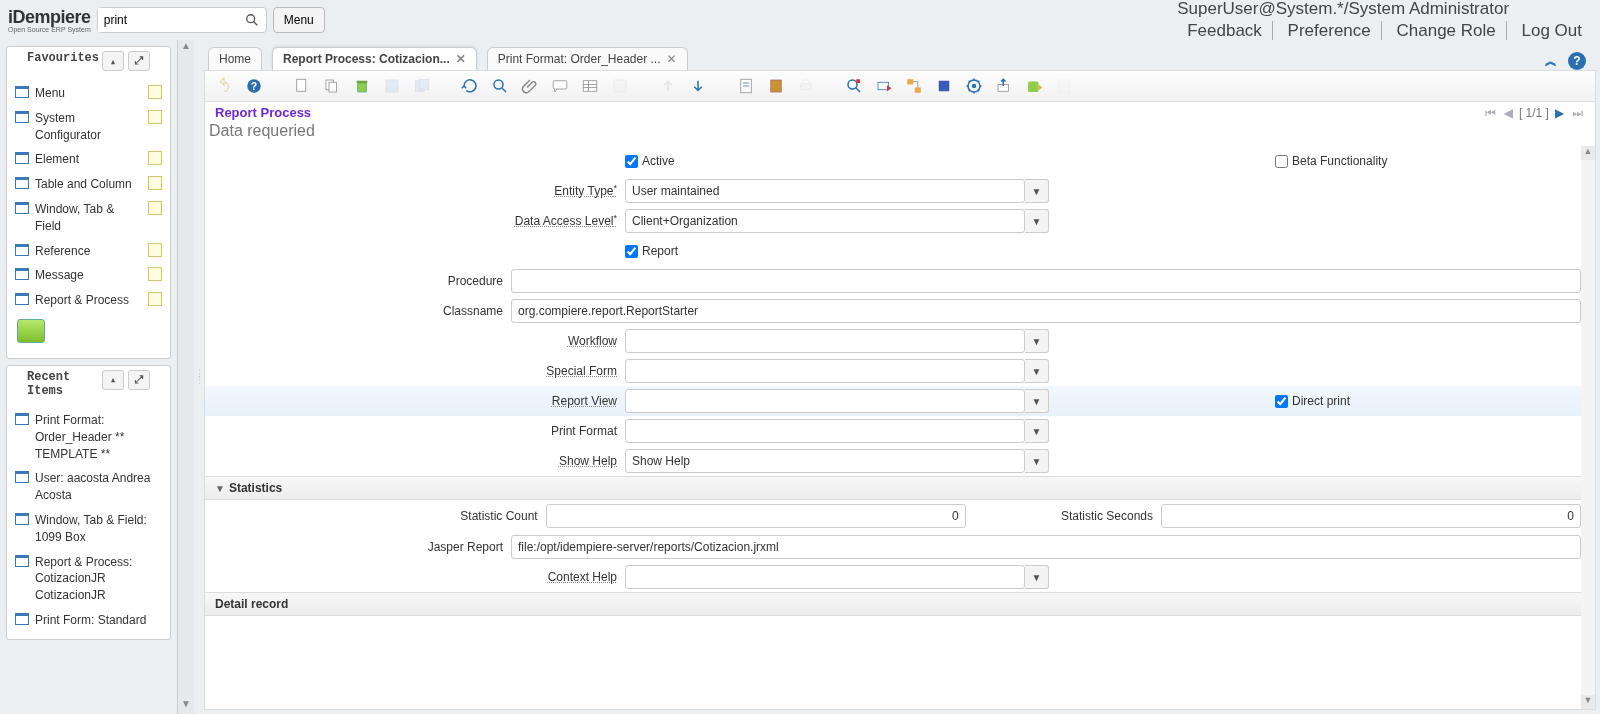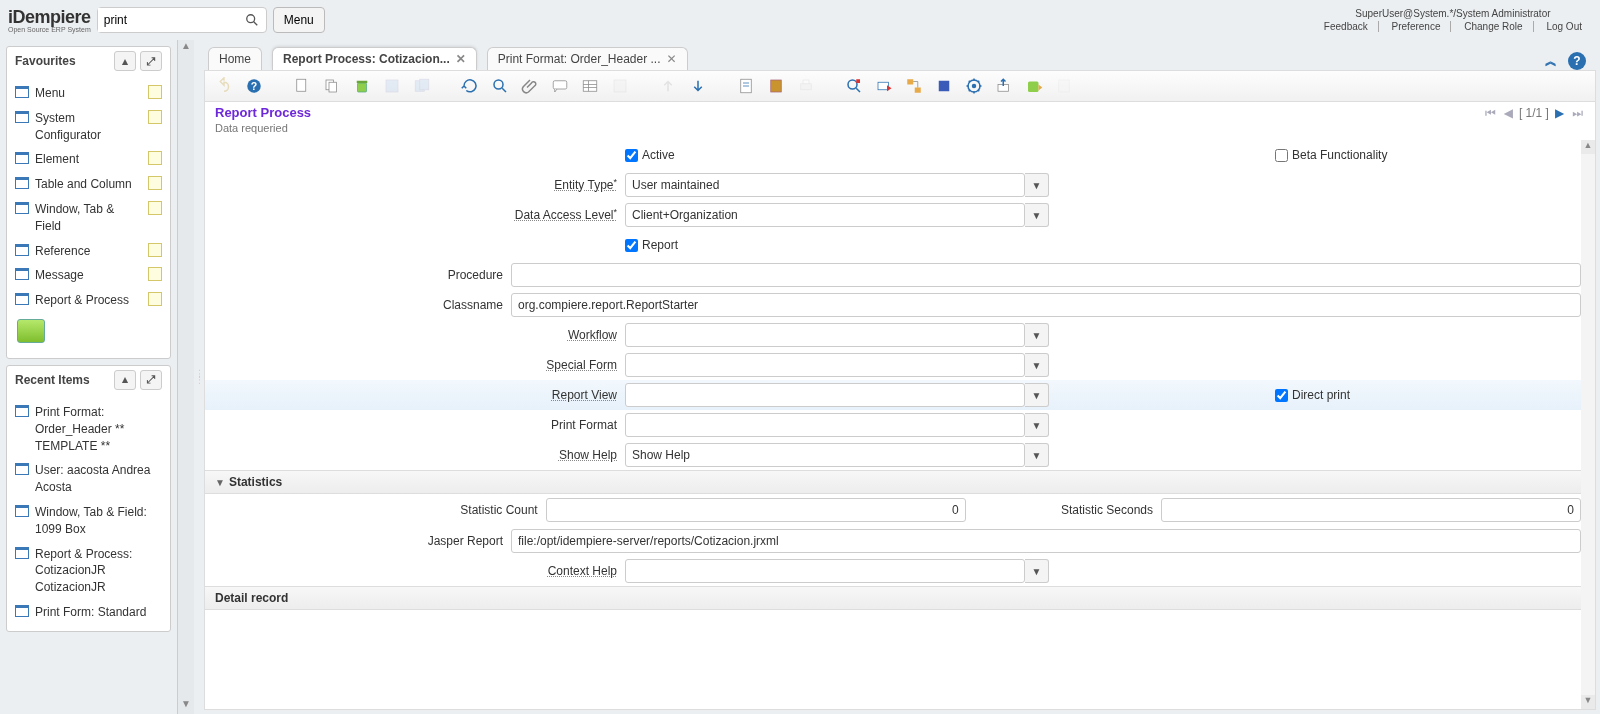--- a/index.html
+++ b/index.html
@@ -27,34 +27,34 @@
 .search-wrap {
   display: flex; align-items: center; background: #fff;
   border: 1px solid #ccc; border-radius: 4px; height: 26px;
 }
 .search-input { border: none; outline: none; padding: 0 6px; width: 140px; height: 24px; font-size: 12px; }
 .search-btn { width: 28px; height: 24px; border: none; background: transparent; cursor: pointer; display:flex; align-items:center; justify-content:center; color:#555;}
 .menu-btn {
   height: 26px; padding: 0 10px; background: #f4f4f4; border: 1px solid #bbb;
   border-radius: 4px; cursor: pointer; font-size: 12px;
 }
-.top-right { text-align: center; font-size: 10px; color: #444; }
+.top-right { text-align: left; font-size: 17px; color: #444; }
 .top-right .links { margin-top: 2px; }
 .top-right .links span { padding: 0 10px; border-right: 1px solid #aaa; cursor:pointer; }
 .top-right .links span:last-child { border-right: none; }
 
 
 .main { display: flex; height: 674px; }
 .left-col { width: 178px; background: #eceff2; border-right: 1px solid #ccc; position: relative; }
 .panel {
   background: #fff; border: 1px solid #ccc; border-radius: 3px; margin: 6px;
 }
 .panel-header {
-  display: flex; align-items: center; justify-content: space-between;
-  padding: 4px 8px; font-weight: bold; font-size: 12px; color:#444;
+  display: flex; align-items: flex-start; justify-content: space-between;
+  padding: 4px 20px; font-weight: bold; font-size: 12px; color:#444;font-family:Liberation Mono, monospace;
 }
 .panel-header .controls { display: flex; gap: 4px; }
 .panel-header .ctrl {
   width: 22px; height: 20px; border: 1px solid #ccc; border-radius: 3px; background: #f4f4f4;
   display: flex; align-items: center; justify-content: center; cursor: pointer; font-size: 11px; color:#555;
 }
 .panel-body { padding: 6px 8px; }
 .fav-item, .rec-item {
   display: flex; align-items: flex-start; gap: 6px;
   padding: 4px 0; font-size: 12px; color: #333; cursor: pointer;
@@ -104,21 +104,21 @@
 .tb { width: 22px; height: 22px; display: flex; align-items: center; justify-content: center; cursor: pointer; font-size:16px;}
 .tb svg { width:18px; height:18px; }
 .tb.dis { opacity:.35; cursor:default; }
 
 
 .page-heading { display: flex; justify-content: space-between; align-items:center; padding: 3px 10px 0; background:#fff; margin:0 4px; border-left:1px solid #ddd; border-right:1px solid #ddd;}
 .page-heading h2 { font-size: 13px; font-weight: bold; color:#6d28d9;}
 .records { display: flex; gap: 4px; align-items: center; color:#777; font-size:12px; }
 .records .nav { cursor: pointer; padding:0 2px; color:#aab;}
 .records .nav.on { color:#2a6fb0;}
-.sub-msg { padding: 2px 10px 6px; color: #777; font-size: 11px; background:#fff; margin:0 4px; border-left:1px solid #ddd; border-right:1px solid #ddd;}
+.sub-msg { padding: 2px 4px 6px; color: #777; font-size: 16px; background:#fff; margin:0 4px; border-left:1px solid #ddd; border-right:1px solid #ddd;}
 
 
 .form-wrap { flex:1; overflow:hidden; position:relative; margin:0 4px 4px; border:1px solid #ddd; border-top:none; background:#fff;}
 .form-scroll { position:absolute; inset:0; overflow-y:auto; padding-right:14px;}
 .form-row { display: flex; align-items: center; min-height: 30px; padding: 2px 0; }
 .form-row.hl { background: linear-gradient(#f2f8fd, #e7f1fa); }
 .lbl { width: 420px; text-align: right; padding-right: 8px; font-size: 12px; color: #333; }
 .lbl.req::after { content: "*"; font-size:9px; position:relative; top:-4px;}
 .lbl.u { text-decoration: underline dotted #888; }
 .fld { flex: 0 0 auto; }

